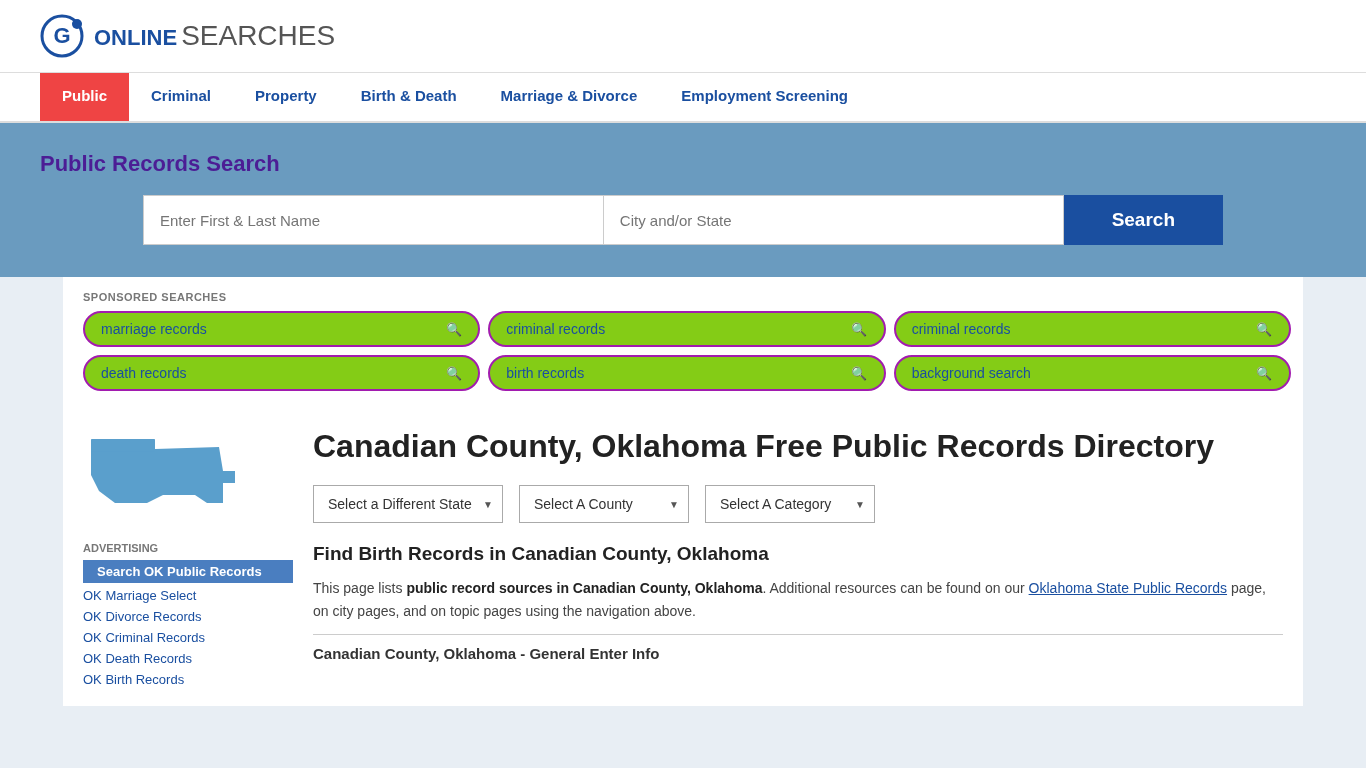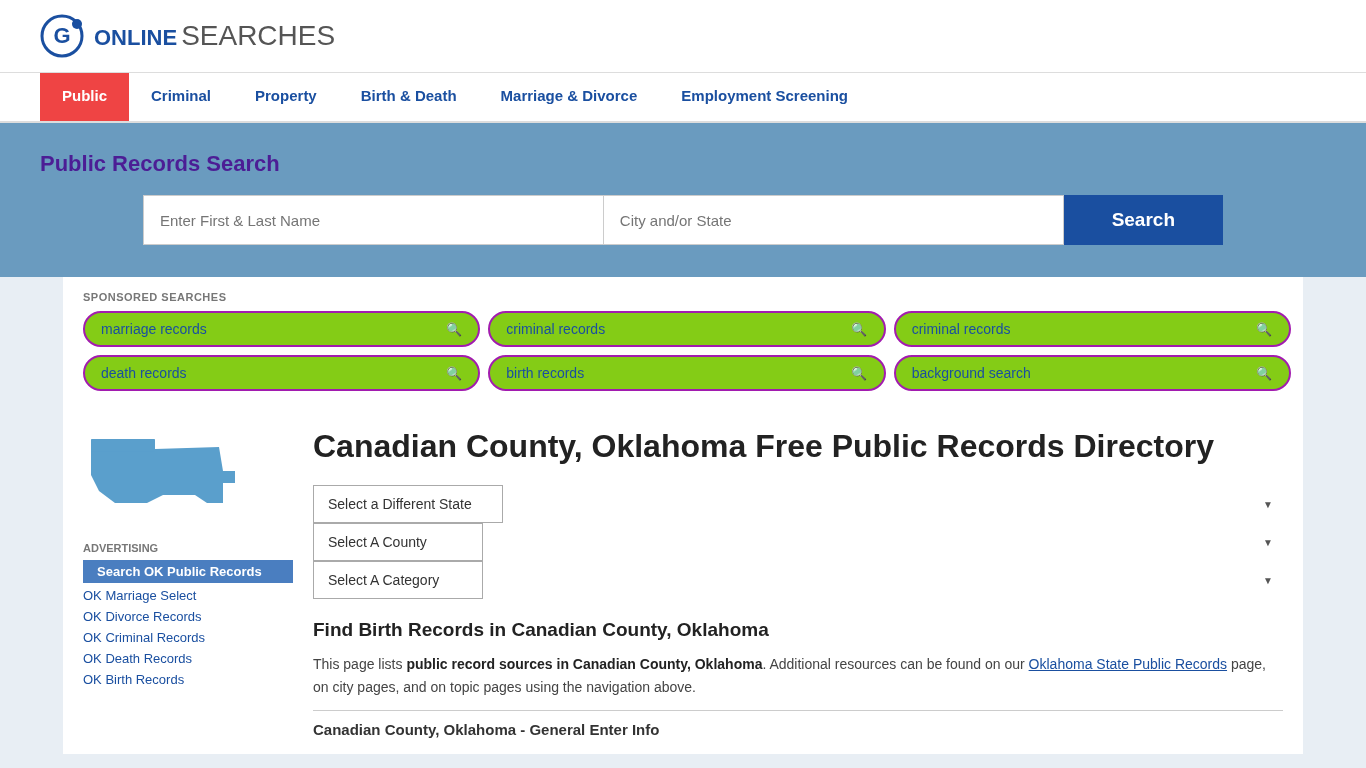--- a/index.html
+++ b/index.html
@@ -43,21 +43,21 @@
     .search-tags { display: grid; grid-template-columns: 1fr 1fr 1fr; gap: 8px; margin-bottom: 20px; }
     .tag-item { border: 2px solid #a21caf; border-radius: 20px; padding: 8px 16px; display: flex; align-items: center; justify-content: space-between; color: #1a4fa0; font-size: 14px; cursor: pointer; background: #84cc16; text-align: center; }
     .tag-search-icon { color: #555; font-size: 13px; }
     .state-map { width: 160px; flex-shrink: 0; }
     .state-title { font-size: 32px; font-weight: 900; color: #222; line-height: 1.2; }
 
     
     .ok-shape { fill: #5a9fcc; }
 
     
-    .dropdowns { display: flex; gap: 0; margin-bottom: 20px; flex-wrap: wrap; flex-direction: column; }
+    .dropdowns { display: flex; gap: 16px; margin-bottom: 20px; flex-wrap: wrap; }
     .dropdown-select { padding: 10px 14px; border: 1px solid #aaa; background: #fff; font-size: 14px; color: #333; cursor: pointer; appearance: none; padding-right: 30px; min-width: 170px; }
     .dropdown-wrap { position: relative; display: inline-block; }
     .dropdown-wrap::after { content: '▼'; position: absolute; right: 10px; top: 50%; transform: translateY(-50%); font-size: 10px; color: #555; pointer-events: none; }
 
     
     .find-title { font-size: 19px; font-weight: 700; color: #222; margin-bottom: 12px; }
     .find-desc { font-size: 14px; color: #444; line-height: 1.6; margin-bottom: 12px; }
     .find-desc a { color: #1a4fa0; }
     .find-desc strong { color: #222; }
     .section-divider { border: none; border-top: 1px solid #ccc; margin: 8px 0; }

